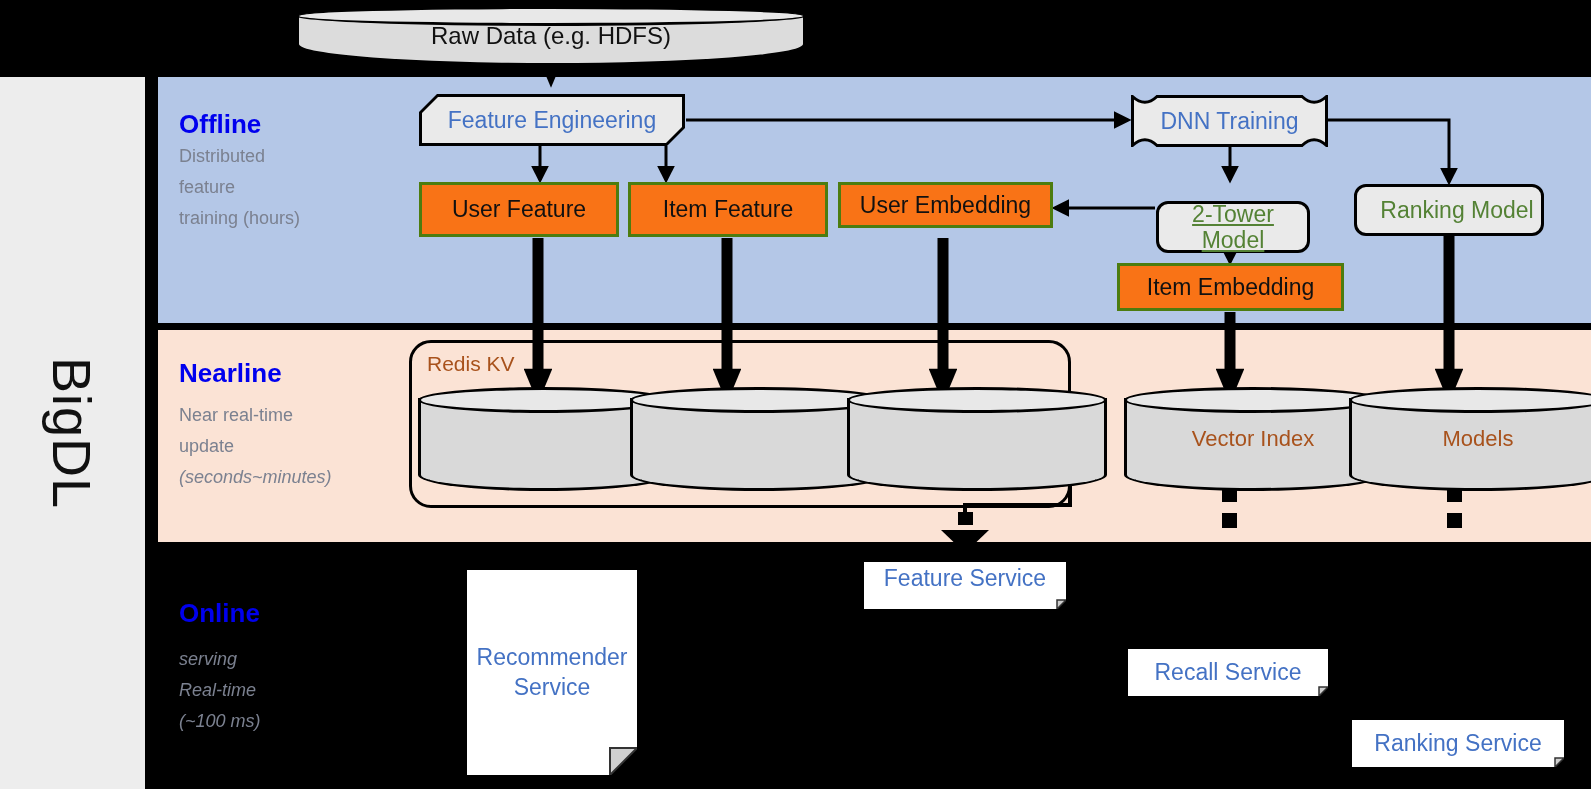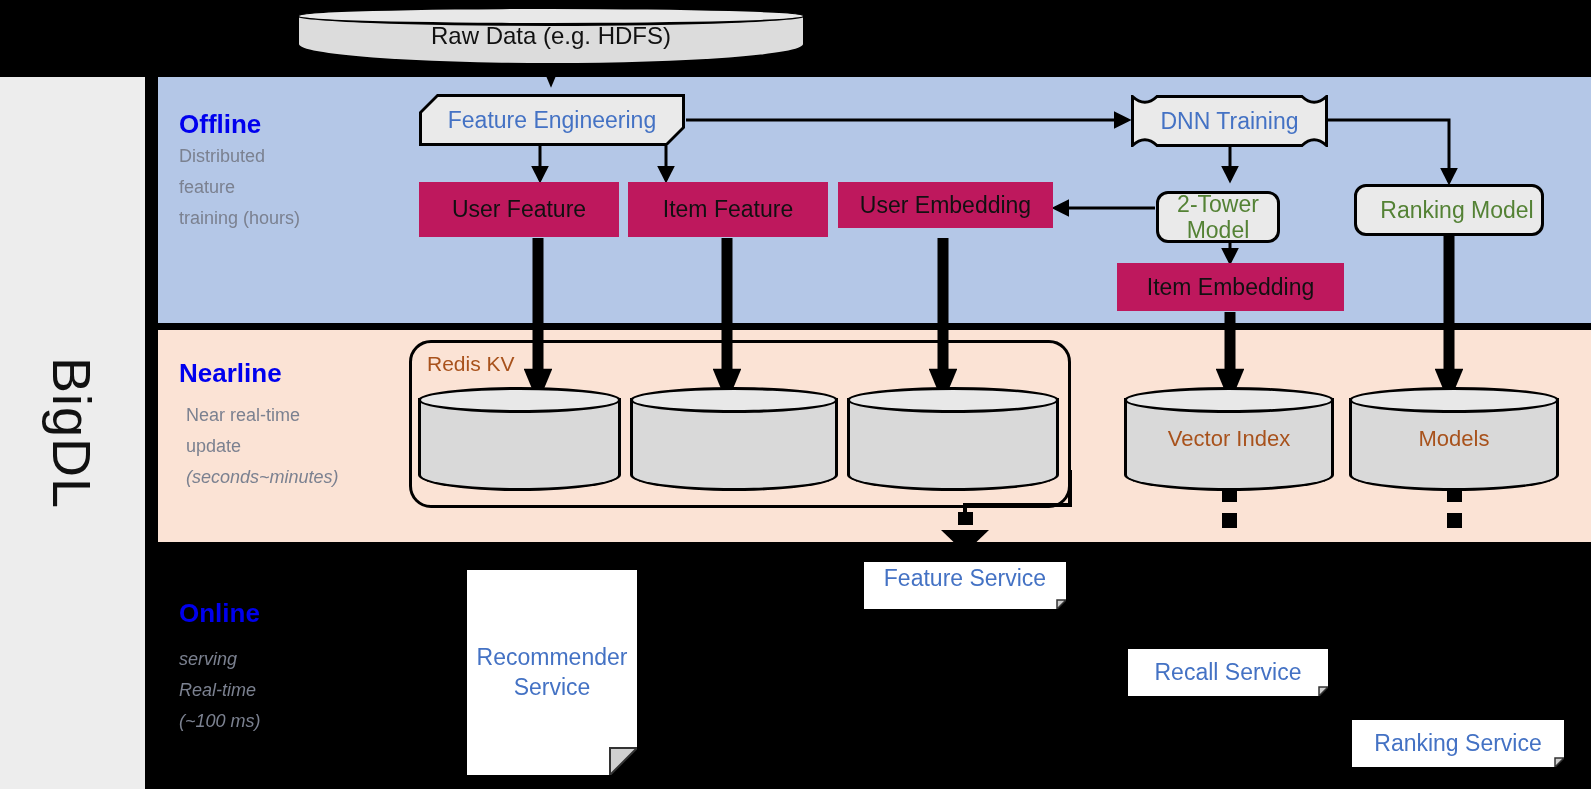--- a/index.html
+++ b/index.html
@@ -20,32 +20,32 @@
   #offline-panel{left:158px;top:77px;width:1433px;height:246px;background:#b4c7e7;}
   #nearline-panel{left:158px;top:330px;width:1433px;height:212px;background:#fbe3d5;}
   #online-panel{left:158px;top:549px;width:1433px;height:240px;background:#000;}
 
   
   .sec-title{position:absolute;font-size:26px;color:#0000ee;font-weight:600;}
   .sec-desc{position:absolute;font-size:18px;color:#7b8190;line-height:31px;width:225px;}
   #t-offline{left:179px;top:96px;margin-top:13px;}
   #d-offline{left:179px;top:141px;}
   #t-nearline{left:179px;top:358px;}
-  #d-nearline{left:186px;top:400px;}
+  #d-nearline{left:179px;top:400px;}
   #t-online{left:179px;top:598px;}
   #d-online{left:179px;top:644px;}
   #d-online,#t-online{color:#0000ee;}
   #d-online{color:#7b8190;font-style:italic;}
 
   
   .node{position:absolute;box-sizing:border-box;display:flex;align-items:center;
         justify-content:center;text-align:center;line-height:1.15;}
 
   
-  .cyl{position:absolute;}
+  .cyl{position:absolute;padding-left:48px;}
   .cyl .body{position:absolute;left:0;right:0;top:11px;bottom:0;
     background:#d9d9d9;border:3px solid #000;border-top:none;
     border-radius:0 0 50% 50%/0 0 16px 16px;}
   .cyl .top{position:absolute;left:0;right:0;top:0;height:26px;
     background:#e8e8e8;border:3px solid #000;border-radius:50%;box-sizing:border-box;}
   .cyl .lbl{position:absolute;left:0;right:0;top:50%;transform:translateY(-50%);
     text-align:center;font-size:22px;color:#a8521c;z-index:3;}
 
   
   #rawdata{position:absolute;left:296px;top:6px;width:510px;height:60px;}
@@ -63,21 +63,21 @@
     display:flex;align-items:center;justify-content:center;
     font-size:23px;color:#4472c4;}
 
   
   .notch-wrap{position:absolute;}
   .notch-wrap svg{position:absolute;inset:0;}
   .notch-wrap .txt{position:absolute;inset:0;display:flex;align-items:center;
     justify-content:center;font-size:23px;color:#4472c4;}
 
   
-  .greybox{background:#be185d;border:3px solid #be185d;font-size:23px;color:#111;}
+  .greybox{background:#f97316;border:3px solid #4d7c0f;font-size:23px;color:#111;}
 
   
   .modelbox{background:#eaeaea;border:3px solid #000;border-radius:12px;
     font-size:23px;color:#548235;}
 
   
   #redis-kv{position:absolute;left:409px;top:340px;width:662px;height:168px;
     border:3px solid #000;border-radius:22px;box-sizing:border-box;background:transparent;}
   #redis-label{position:absolute;left:427px;top:352px;font-size:21px;color:#a8521c;z-index:4;}
 
@@ -186,21 +186,21 @@
                L195.5,50.5 Q183,39 171,50.5 L26,50.5 Q14,39 1.5,50.5 Z" fill="#eaeaea" stroke="#000" stroke-width="3"></path>
     </svg>
     <div class="txt">DNN Training</div>
   </div>
 
   <div class="node greybox" style="left:419px;top:182px;width:200px;height:55px;">User Feature</div>
   <div class="node greybox" style="left:628px;top:182px;width:200px;height:55px;">Item Feature</div>
   <div class="node greybox" style="left:838px;top:182px;width:215px;height:46px;">User Embedding</div>
   <div class="node greybox" style="left:1117px;top:263px;width:227px;height:48px;">Item Embedding</div>
 
-  <div class="node modelbox" style="left:1156px;top:191px;width:124px;height:52px;">2-Tower Model</div>
+  <div class="node modelbox" style="left:1156px;top:201px;width:154px;height:52px;text-decoration:underline;">2-Tower Model</div>
   <div class="node modelbox" style="left:1354px;top:184px;width:190px;height:52px;padding-left:16px;">Ranking Model</div>
 
   <div id="redis-kv"></div>
   <div id="redis-label">Redis KV</div>
 
   <div class="cyl" style="left:418px;top:387px;width:203px;height:104px;">
     <div class="body"></div>
     <div class="top"></div>
   </div>
   <div class="cyl" style="left:630px;top:387px;width:208px;height:104px;">

